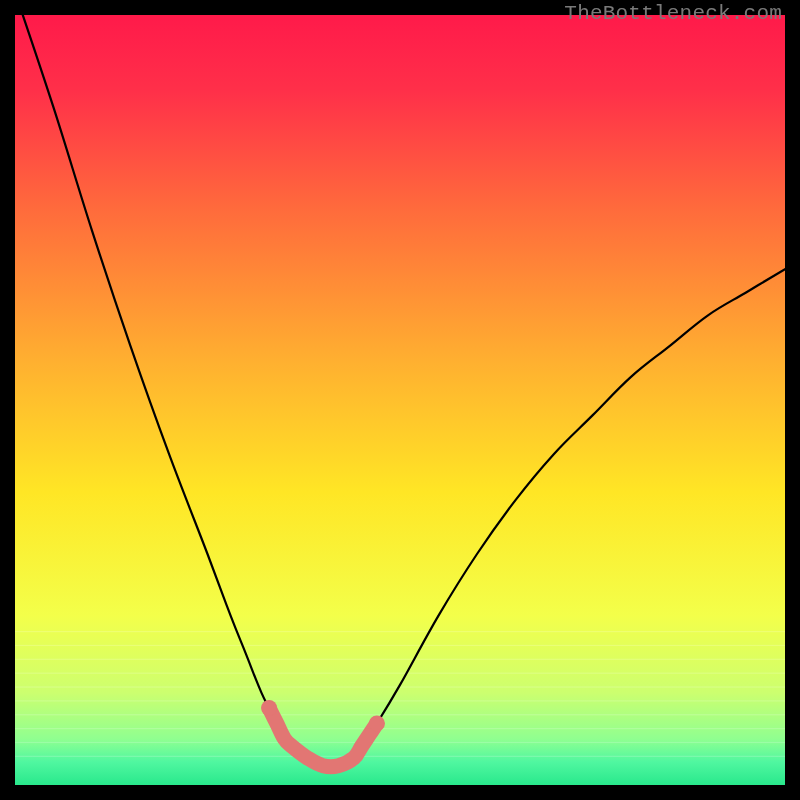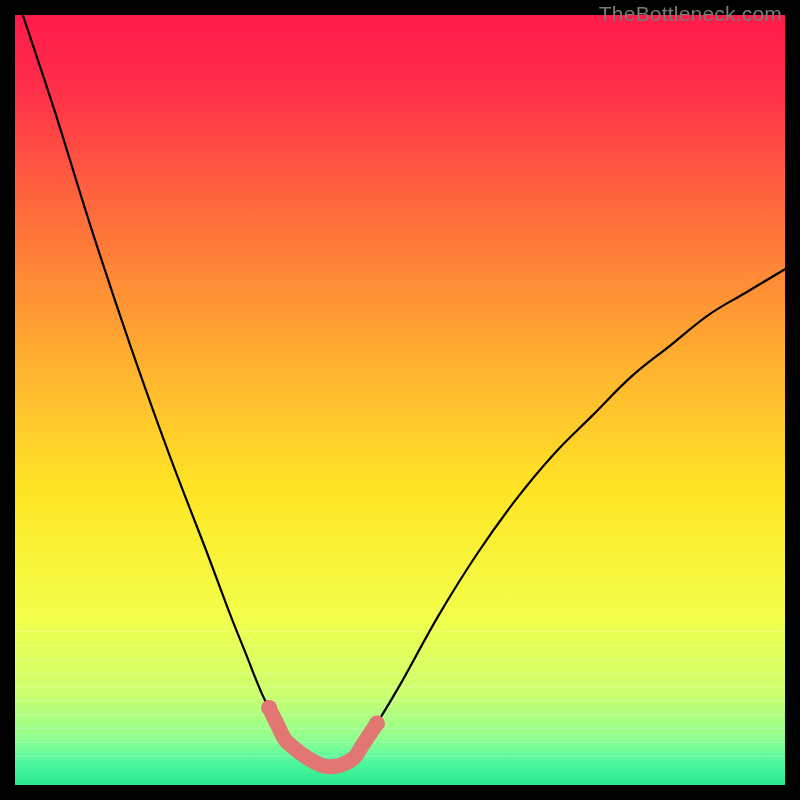--- a/index.html
+++ b/index.html
@@ -11,20 +11,21 @@
     overflow: hidden;
     font-family: Arial, Helvetica, sans-serif;
   }
   .frame {
     position: absolute;
     top: 0;
     left: 0;
     width: 800px;
     height: 800px;
     background: #000;
+    font-family: Liberation Mono, monospace;
   }
   .plot {
     position: absolute;
     top: 15px;
     left: 15px;
     width: 770px;
     height: 770px;
     overflow: hidden;
   }
   .watermark {

